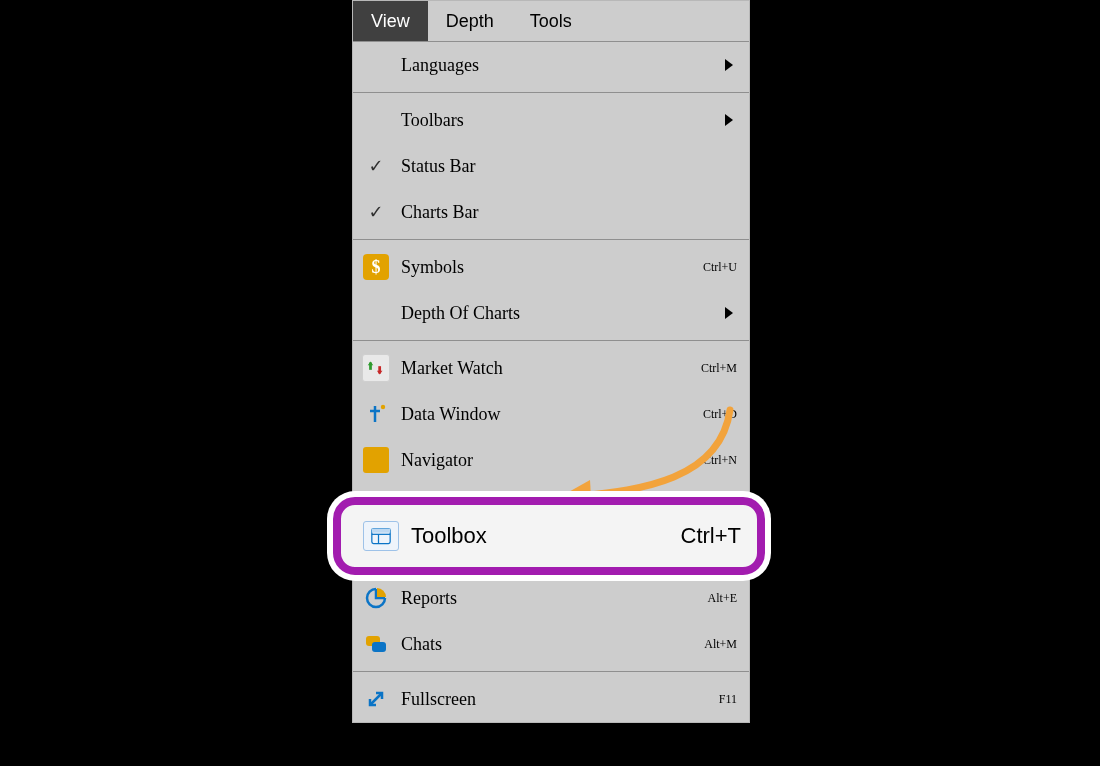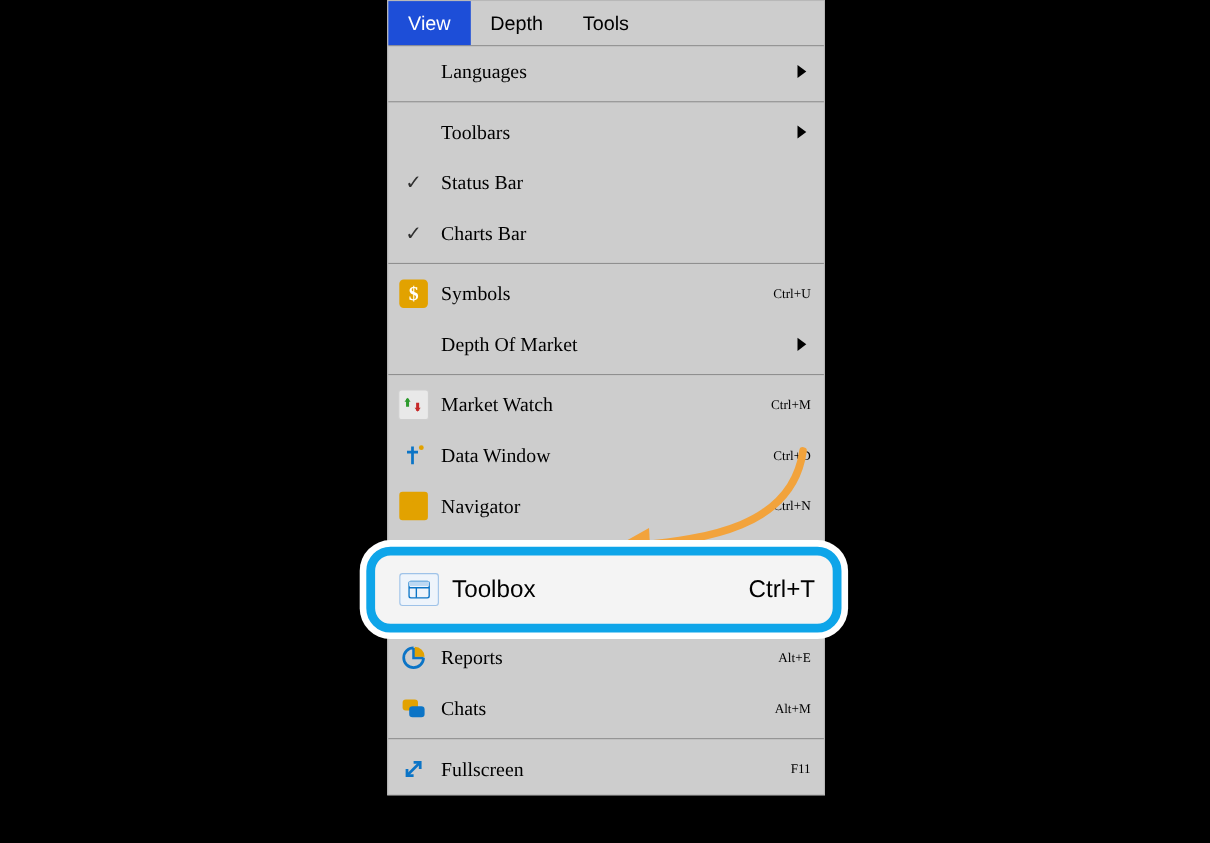--- a/index.html
+++ b/index.html
@@ -30,21 +30,21 @@
   }
   .menubar .menu {
     padding: 0 18px;
     height: 100%;
     display: flex;
     align-items: center;
     cursor: default;
     color: #000;
   }
   .menubar .menu.active {
-    background: #1d4ed8;
+    background: #404040;
     color: #fff;
   }
   
   .dropdown {
     padding: 0;
     font-family: Liberation Serif, serif;
   }
   .group-sep {
     border-top: 1px solid #8f8f8f;
     margin: 4px 0;
@@ -125,21 +125,21 @@
   .ico.reports { color:#0b74c6; }
   .ico.fullscreen { color:#0b74c6; font-size: 22px; }
   
   .highlight-box {
     position: absolute;
     left: 333px;
     top: 497px;
     width: 432px;
     height: 78px;
     border-radius: 22px;
-    border: 8px solid #0ea5e9;
+    border: 8px solid #a21caf;
     background: #f4f4f4;
     box-shadow: 0 0 0 6px #fff;
     display: flex;
     align-items: center;
     padding: 0 16px 0 16px;
     box-sizing: border-box;
     font-size: 22px;
     color: #000;
     z-index: 5;
   }
@@ -205,21 +205,21 @@
     <div class="item">
       <span class="iconcell">
           <span class="ico dollar">$</span>
         </span>
       <span class="label">Symbols</span>
       <span class="accel">Ctrl+U</span>
     </div>
 
     <div class="item">
       <span class="iconcell"></span>
-      <span class="label">Depth Of Market</span>
+      <span class="label">Depth Of Charts</span>
       <span class="submenu-arrow"></span>
     </div>
 
     <div class="group-sep"></div>
 
     <div class="item">
       <span class="iconcell">
         <span class="ico marketwatch">
           <svg viewBox="0 0 24 24">
               <path d="M6 14 L6 6" stroke="#2e9a2e" stroke-width="3" fill="none"></path>

